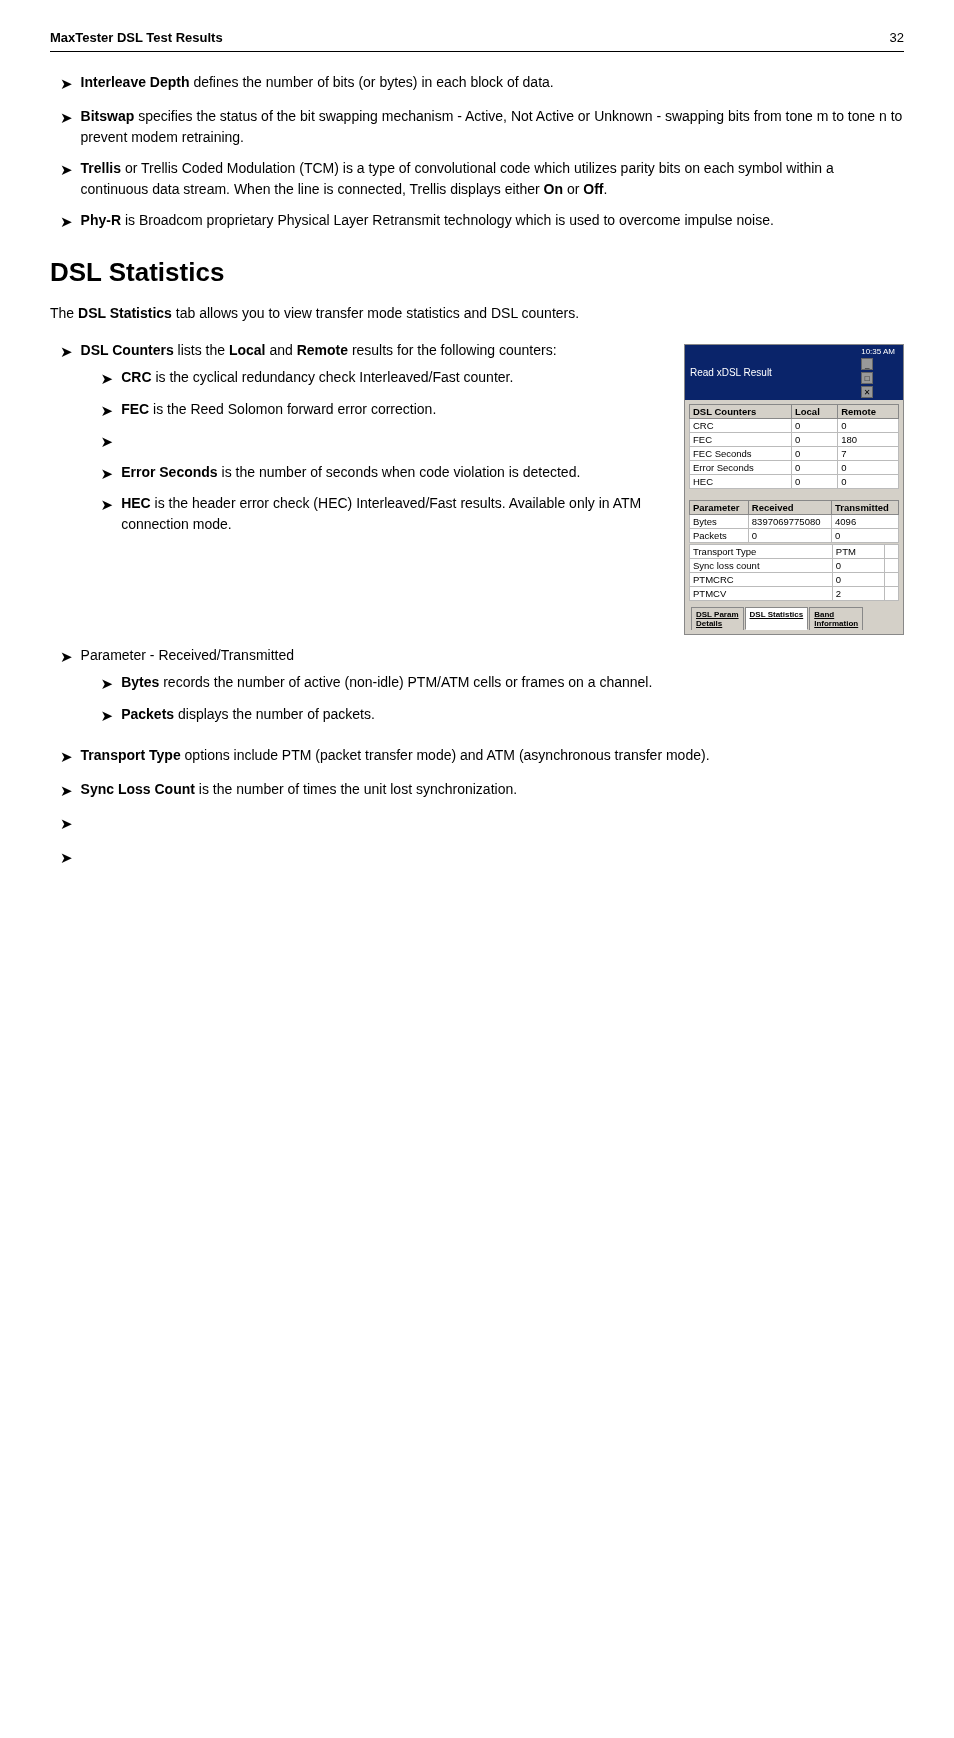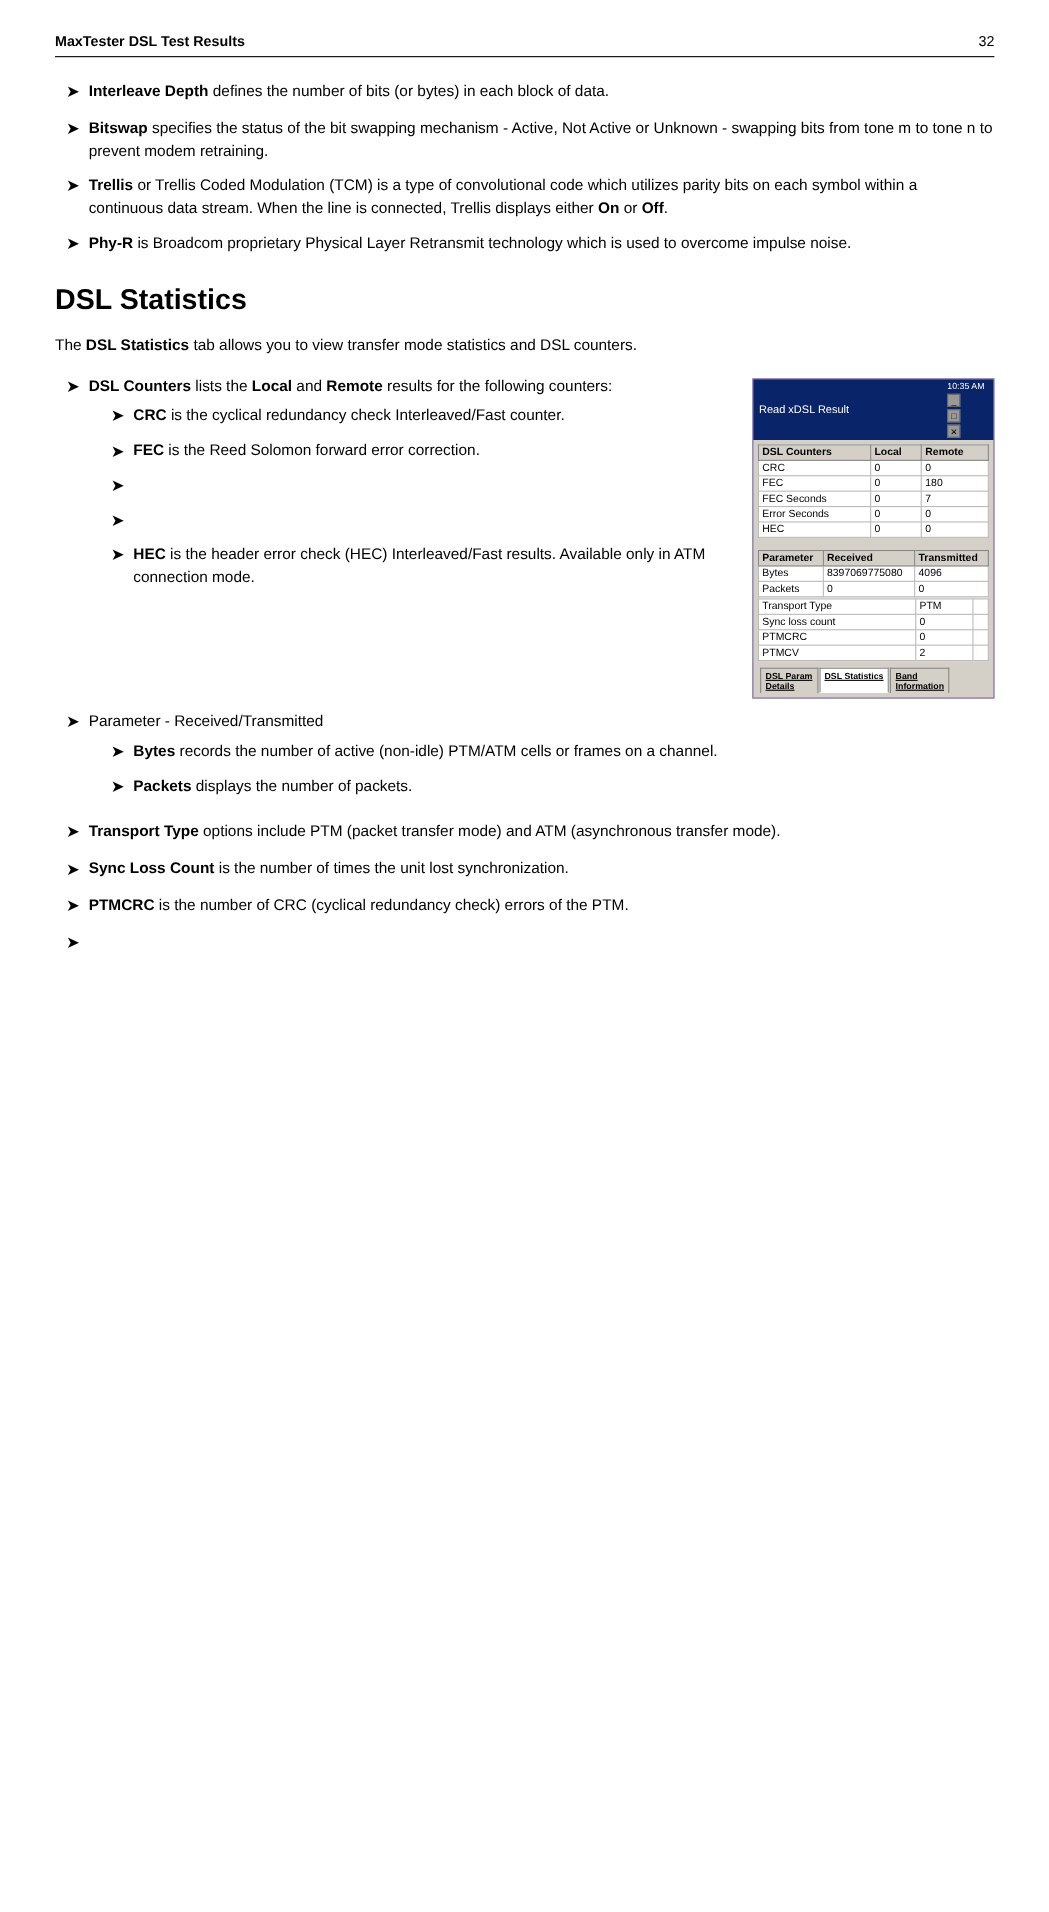--- a/index.html
+++ b/index.html
@@ -230,20 +230,23 @@
                 <span class="arrow">➤</span>
                 <span class="content">
                   <strong>FEC</strong><span> is the Reed Solomon forward error correction.</span>
                 </span>
               </li>
               <li>
                 <span class="arrow">➤</span>
               </li>
               <li>
                 <span class="arrow">➤</span>
+                <span class="content">
+                  <strong>Error Seconds</strong><span> is the number of seconds when code violation is detected.</span>
+                </span>
               </li>
               <li>
                 <span class="arrow">➤</span>
                 <span class="content">
                   <strong>HEC</strong><span> is the header error check (HEC) Interleaved/Fast results. Available only in ATM connection mode.</span>
                 </span>
               </li>
             </ul>
           </span>
         </li>
@@ -383,22 +386,19 @@
       </span>
     </li>
     <li>
       <span class="arrow">➤</span>
       <span class="content">
         <strong>Sync Loss Count</strong><span> is the number of times the unit lost synchronization.</span>
       </span>
     </li>
     <li>
       <span class="arrow">➤</span>
-      <span class="content">
-        <strong>PTMCRC</strong><span> is the number of CRC (cyclical redundancy check) errors of the PTM.</span>
-      </span>
     </li>
     <li>
       <span class="arrow">➤</span>
     </li>
   </ul>
 
 </div>
 
 </body></html>

